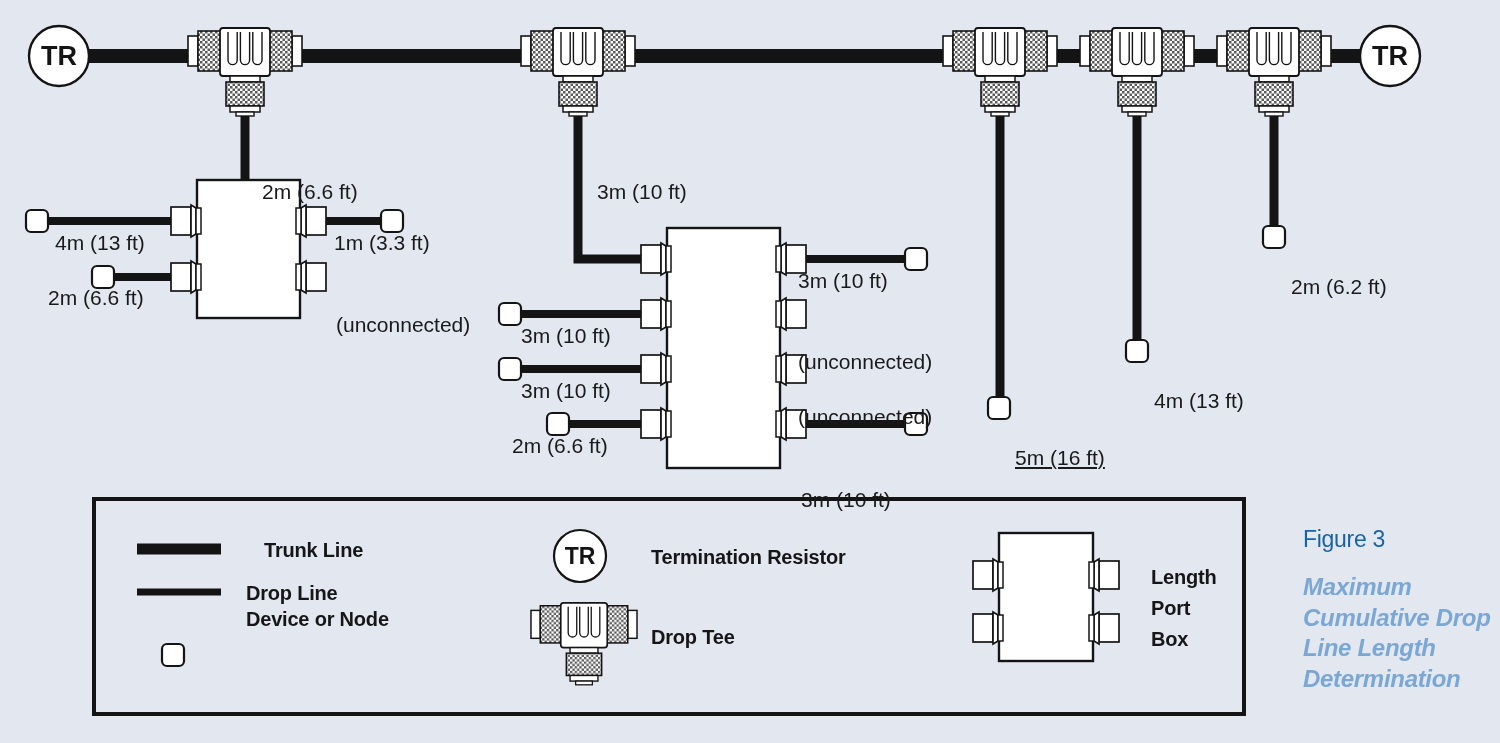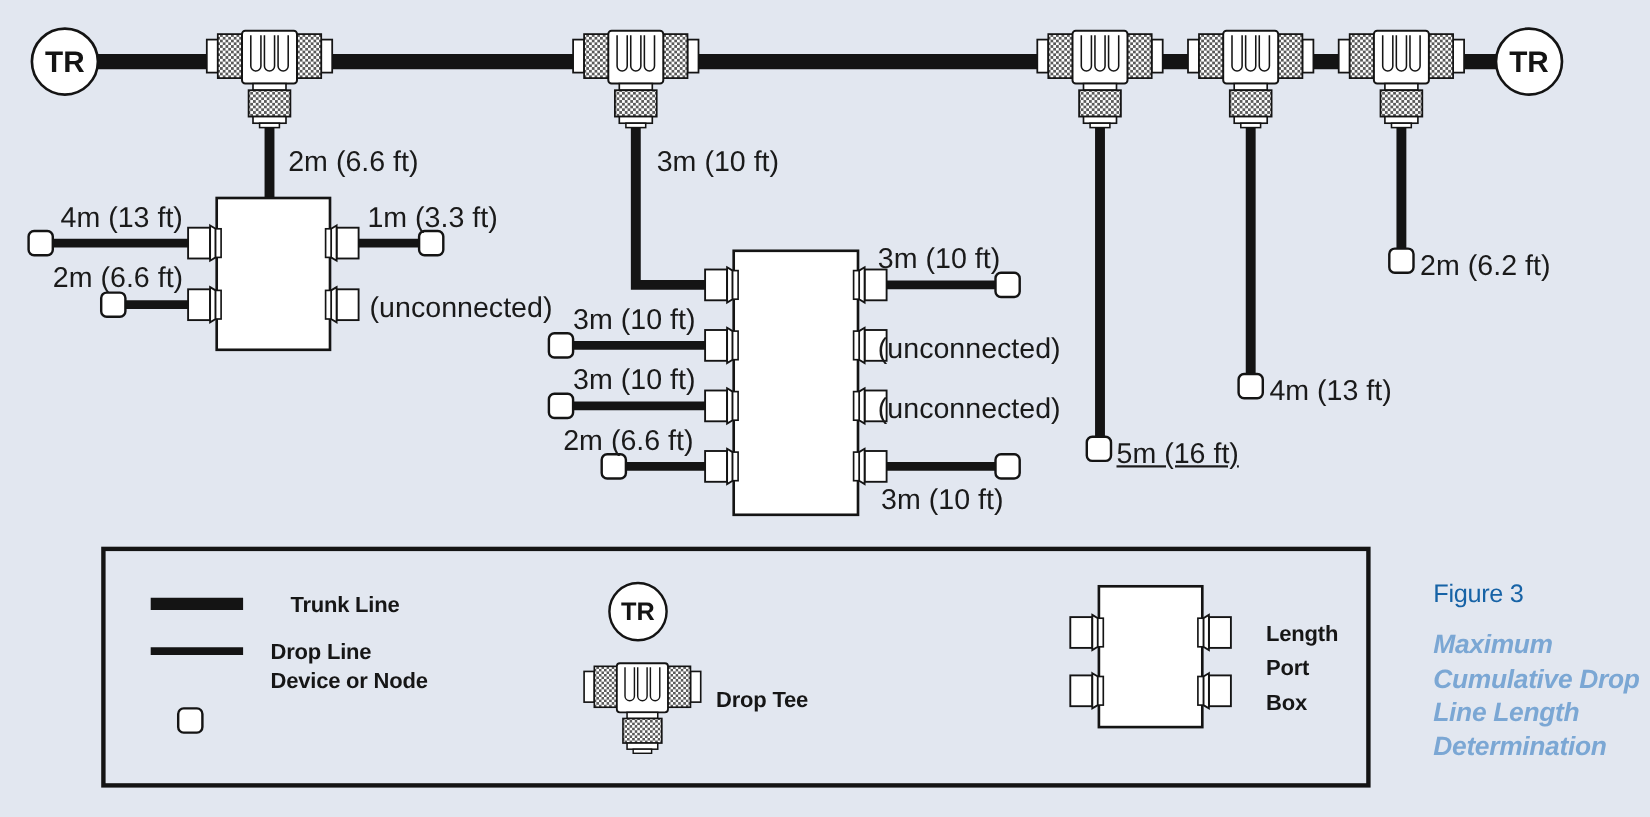--- a/index.html
+++ b/index.html
@@ -10,24 +10,25 @@
     font-family:"Liberation Sans","DejaVu Sans",sans-serif;
     overflow:hidden;
     position:relative;
   }
   #stage{position:absolute;left:0;top:0;width:1293px;height:743px;border-radius:14px;}
   svg.root{position:absolute;left:0;top:0;width:1500px;height:743px;display:block;}
 
   .lbl{
     position:absolute;
     font-family:"Liberation Sans","DejaVu Sans",sans-serif;
-    font-size:26px;
+    font-size:21px;
     color:#1a1a1a;
     white-space:nowrap;
     line-height:1;
+    margin-top:48px;
   }
 
   .legend-text{
     position:absolute;
     font-family:"Liberation Sans","DejaVu Sans",sans-serif;
     font-weight:bold;
     font-size:20px;
     color:#161616;
     white-space:nowrap;
     letter-spacing:-0.2px;
@@ -297,20 +298,21 @@
   <div class="lbl" style="left:521px;top:332px;">3m (10 ft)</div>
   <div class="lbl" style="left:512px;top:387px;">2m (6.6 ft)</div>
   <div class="lbl" style="left:798px;top:222px;">3m (10 ft)</div>
   <div class="lbl" style="left:798px;top:303px;">(unconnected)</div>
   <div class="lbl" style="left:798px;top:358px;">(unconnected)</div>
   <div class="lbl" style="left:801px;top:441px;">3m (10 ft)</div>
 
   <div class="legend-text" style="left:264px;top:539px;">Trunk Line</div>
   <div class="legend-text" style="left:246px;top:582px;">Drop Line</div>
   <div class="legend-text" style="left:246px;top:608px;">Device or Node</div>
+  <div class="legend-text" style="left:651px;top:546px;">Termination Resistor</div>
   <div class="legend-text" style="left:651px;top:626px;">Drop Tee</div>
   <div class="legend-text" style="left:1151px;top:566px;">Length</div>
   <div class="legend-text" style="left:1151px;top:597px;">Port</div>
   <div class="legend-text" style="left:1151px;top:628px;">Box</div>
 
   <div class="fig-title" style="left:1303px;top:528px;">Figure 3</div>
   <div class="fig-sub" style="left:1303px;top:572px;">Maximum Cumulative Drop Line Length Determination</div>
 
 </div>
 

